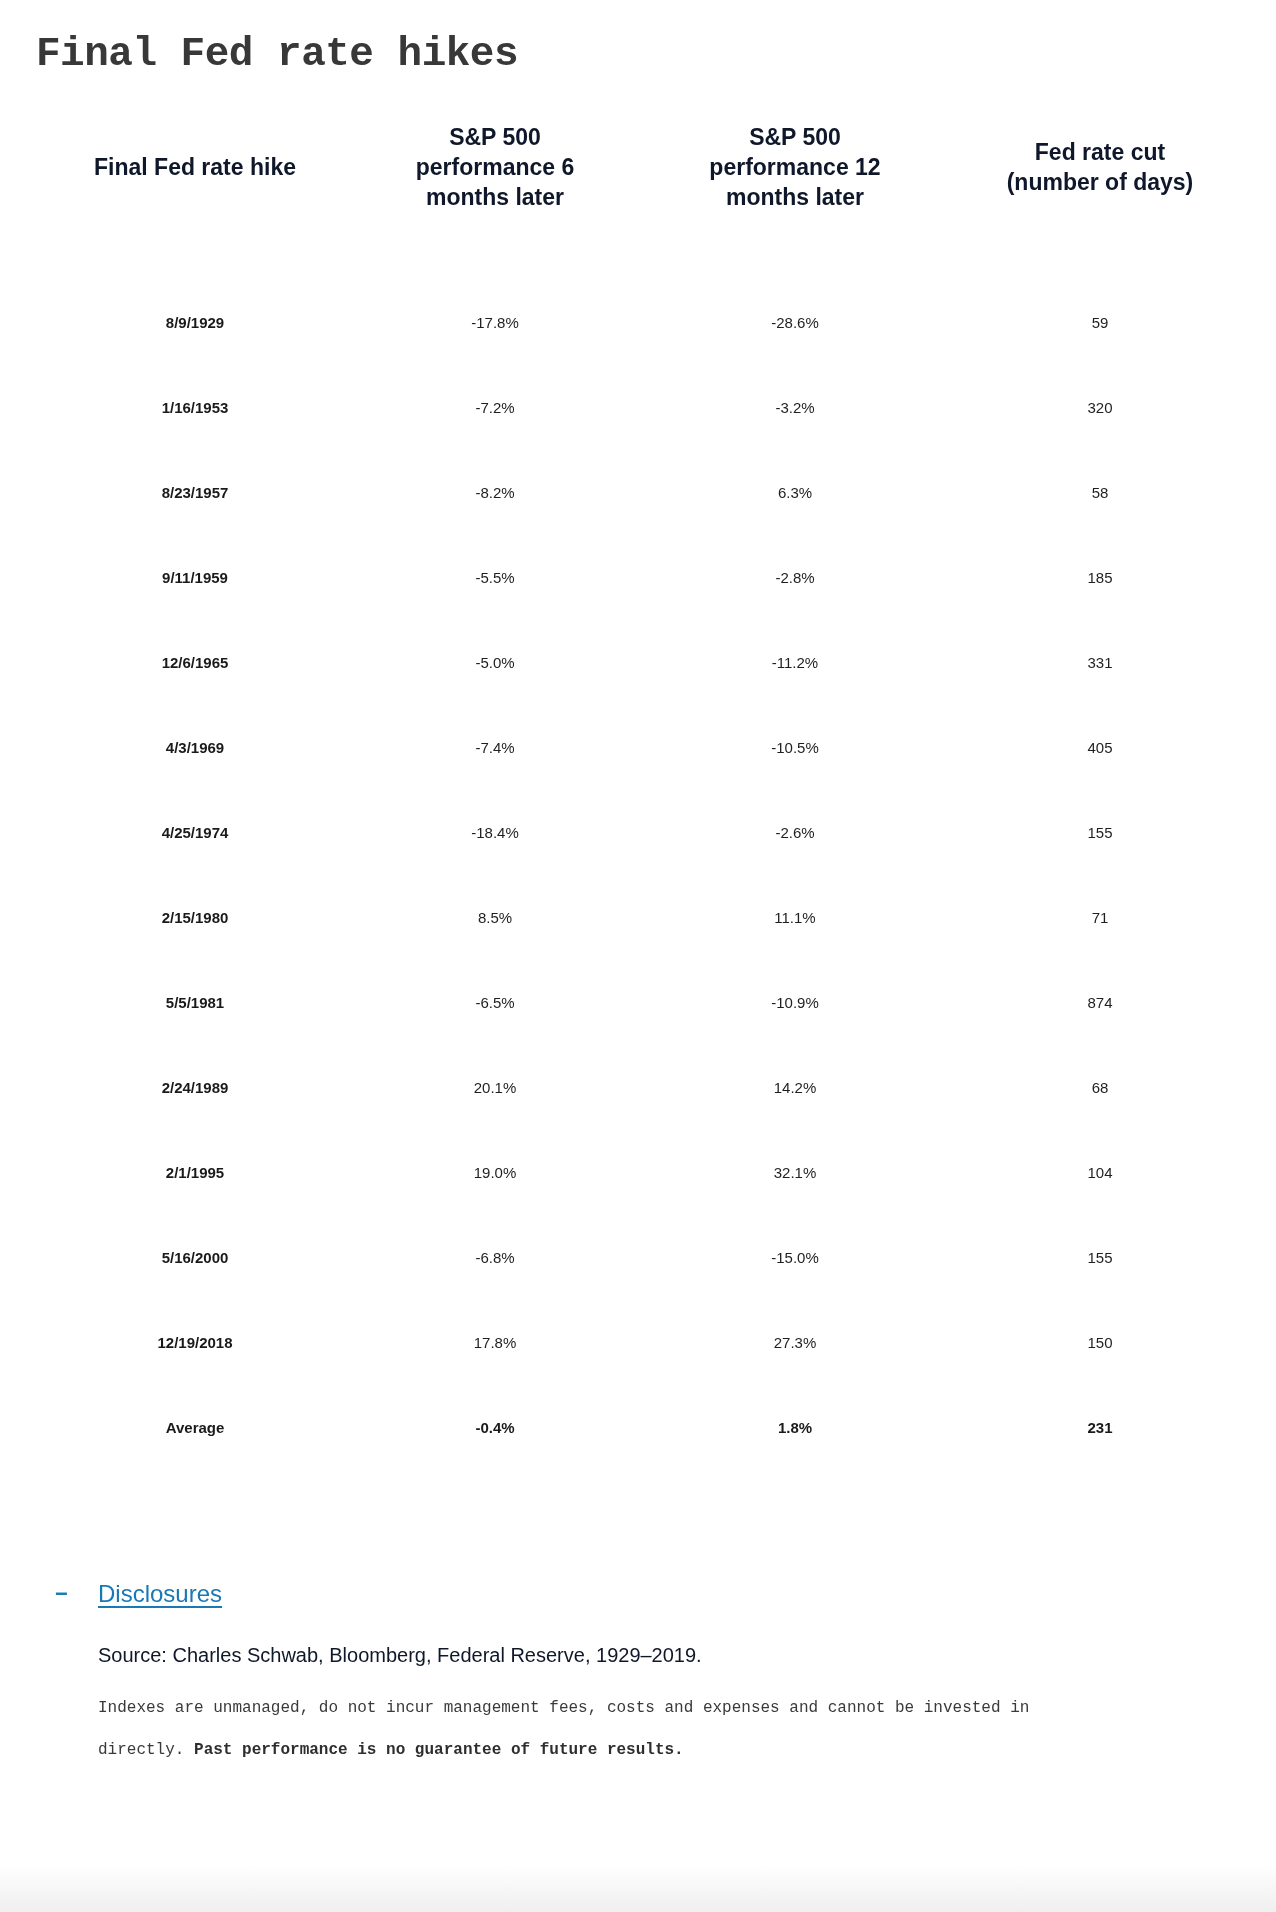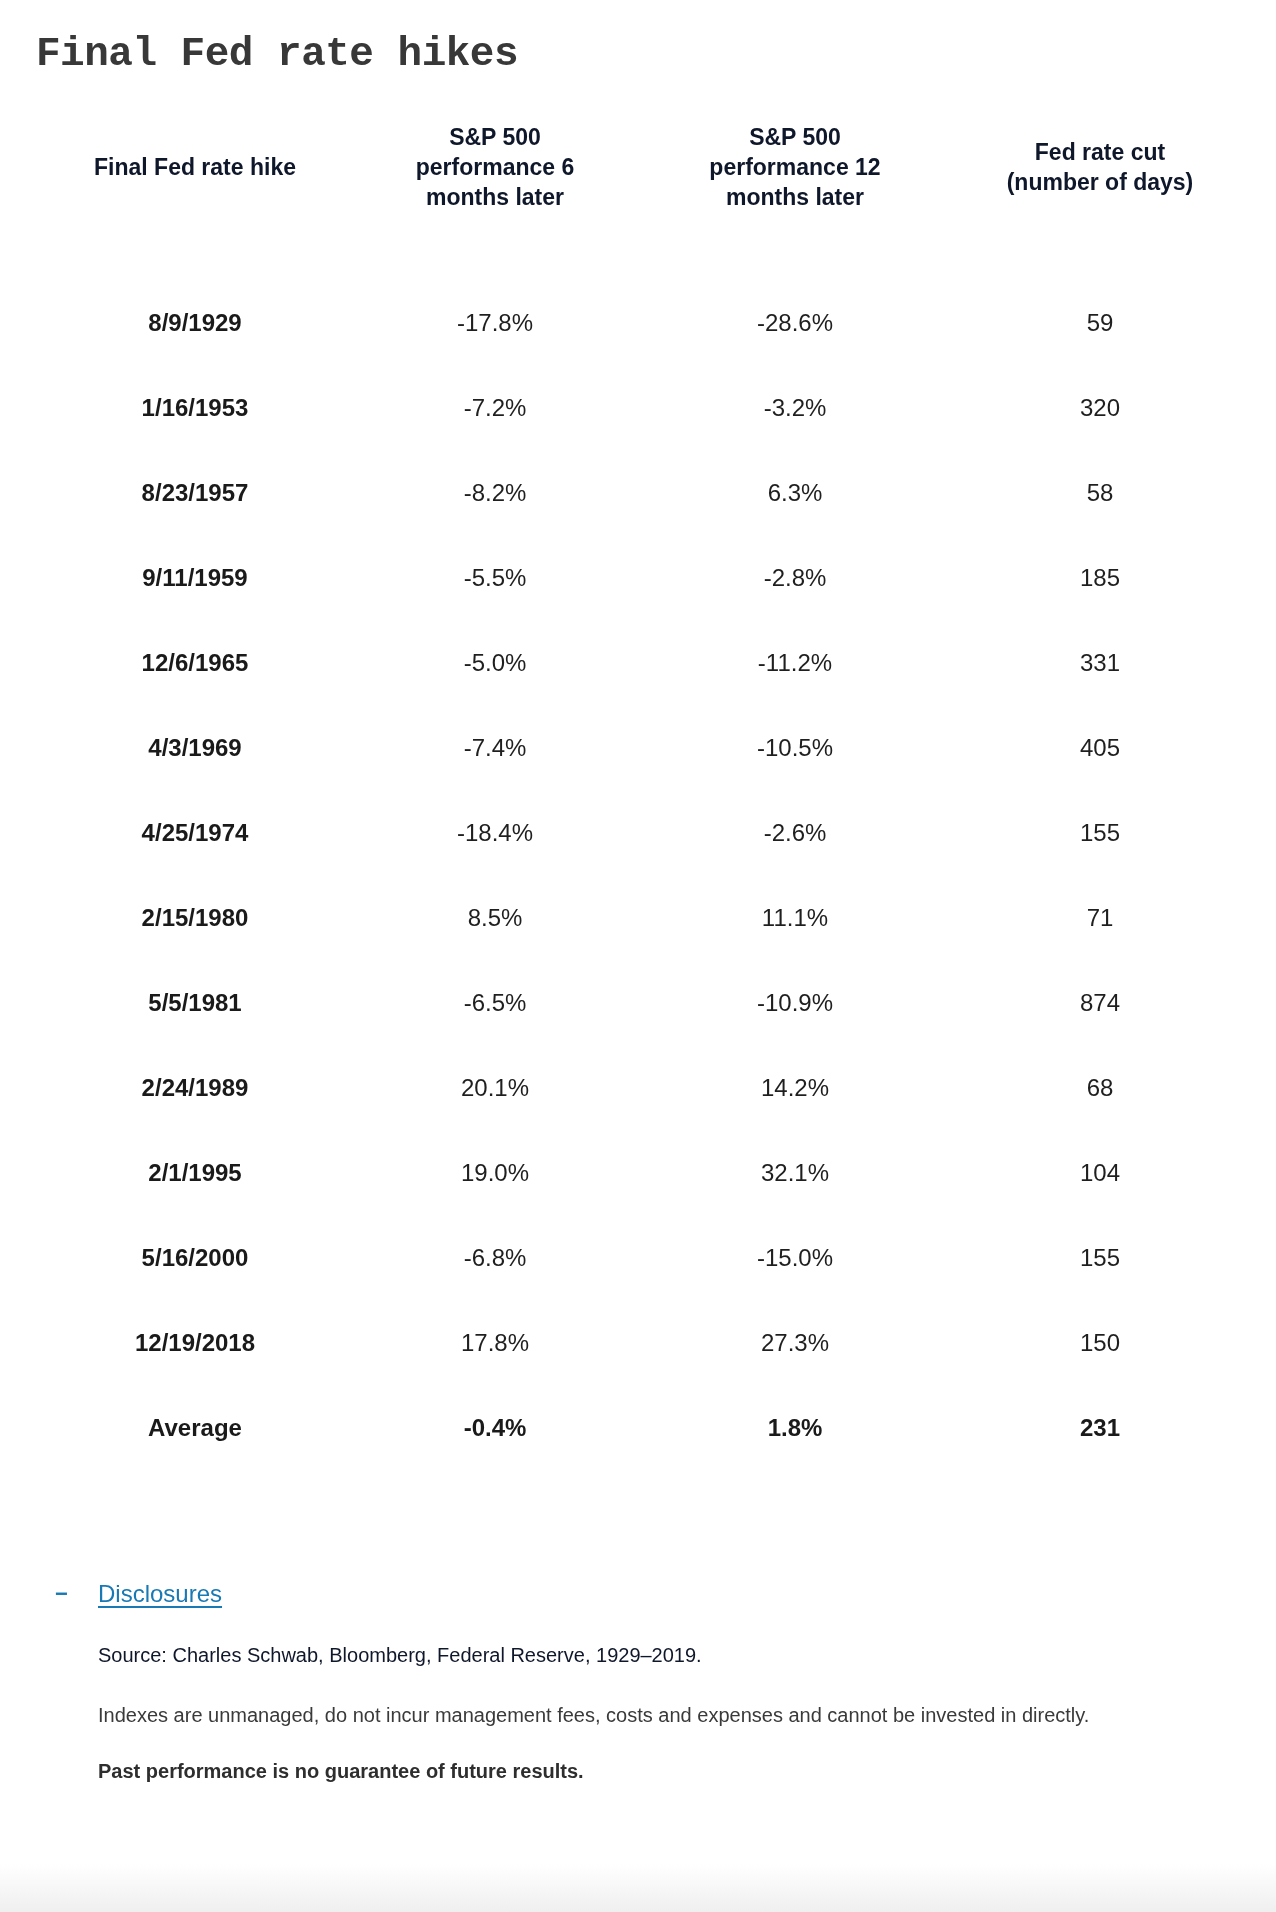--- a/index.html
+++ b/index.html
@@ -32,21 +32,21 @@
     line-height: 30px;
     color: #0f172a;
     display: flex;
     flex-direction: column;
     justify-content: center;
   }
   .tbody { margin-top: 68px; }
   .trow { height: 85px; align-items: center; }
   .trow .cell {
     text-align: center;
-    font-size: 24px;
+    font-size: 15px;
     color: #1f1f1f;
   }
   .trow .date { font-weight: bold; color: #1a1a1a; }
   .trow.average .cell { font-weight: bold; color: #1a1a1a; }
   .disclosures-row {
     margin: 110px 0 0 55px;
     display: flex;
     align-items: center;
     font-size: 20px;
   }
@@ -65,24 +65,25 @@
     font-size: 24px;
     cursor: pointer;
   }
   .source {
     margin: 36px 0 0 98px;
     font-size: 20px;
     color: #0f172a;
   }
   .disclaimer {
     margin: 20px 0 0 98px;
-    font-size: 20px;
-    line-height: 56px;
+    font-size: 16px;
+    line-height: 42px;
     color: #3a3a3a;
     max-width: 1010px;
+    font-family: Liberation Mono, monospace;
   }
   .disclaimer strong { color: #2e2e2e; }
   .bottom-fade {
     position: absolute;
     left: 0; right: 0; bottom: 0;
     height: 48px;
     background: linear-gradient(to bottom, rgba(239,239,239,0), #efefef);
     pointer-events: none;
   }
 </style>

